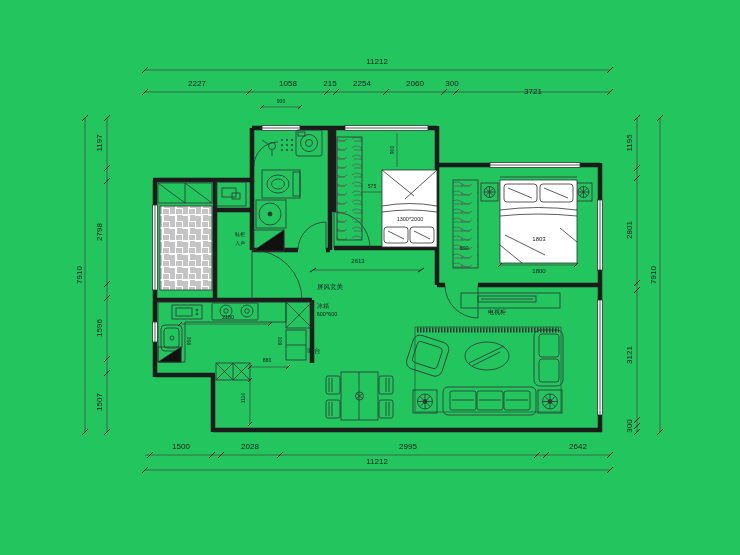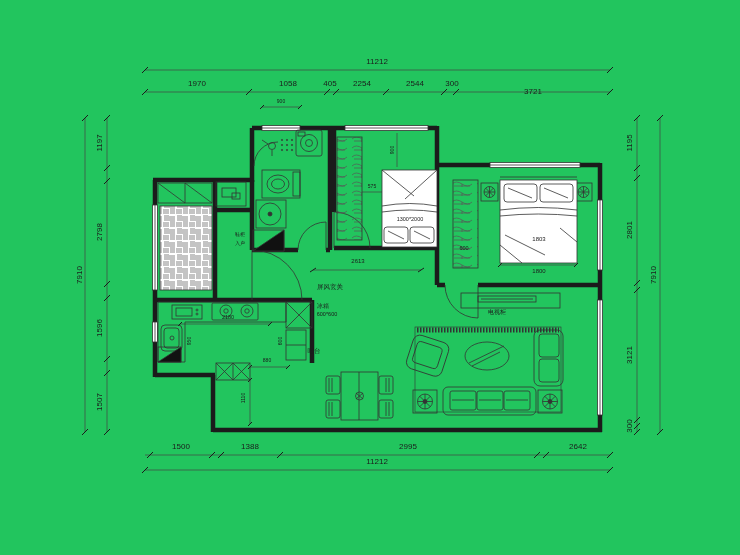--- a/index.html
+++ b/index.html
@@ -288,30 +288,30 @@
         <path d="M286,345 H306"></path>
       </g>
       <g>
         <rect x="216" y="363" width="34" height="17"></rect>
         <path d="M233,363 V380 M216,363 L233,380 M233,363 L216,380 M233,363 L250,380 M250,363 L233,380"></path>
       </g>
     </g>
   </svg>
 
   <span class="lbl" style="left:377px;top:62px">11212</span>
-  <span class="lbl" style="left:197px;top:84px">1970</span>
+  <span class="lbl" style="left:197px;top:84px">2227</span>
   <span class="lbl" style="left:288px;top:84px">1058</span>
-  <span class="lbl" style="left:330px;top:84px">405</span>
+  <span class="lbl" style="left:330px;top:84px">215</span>
   <span class="lbl" style="left:362px;top:84px">2254</span>
-  <span class="lbl" style="left:415px;top:84px">2544</span>
+  <span class="lbl" style="left:415px;top:84px">2060</span>
   <span class="lbl" style="left:452px;top:84px">300</span>
   <span class="lbl" style="left:533px;top:92px">3721</span>
 
   <span class="lbl" style="left:181px;top:447px">1500</span>
-  <span class="lbl" style="left:250px;top:447px">1388</span>
+  <span class="lbl" style="left:250px;top:447px">2028</span>
   <span class="lbl" style="left:408px;top:447px">2995</span>
   <span class="lbl" style="left:578px;top:447px">2642</span>
   <span class="lbl" style="left:377px;top:462px">11212</span>
 
   <span class="lbl v" style="left:80px;top:275px">7910</span>
   <span class="lbl v" style="left:100px;top:143px">1197</span>
   <span class="lbl v" style="left:100px;top:232px">2798</span>
   <span class="lbl v" style="left:100px;top:328px">1596</span>
   <span class="lbl v" style="left:100px;top:402px">1507</span>
 

